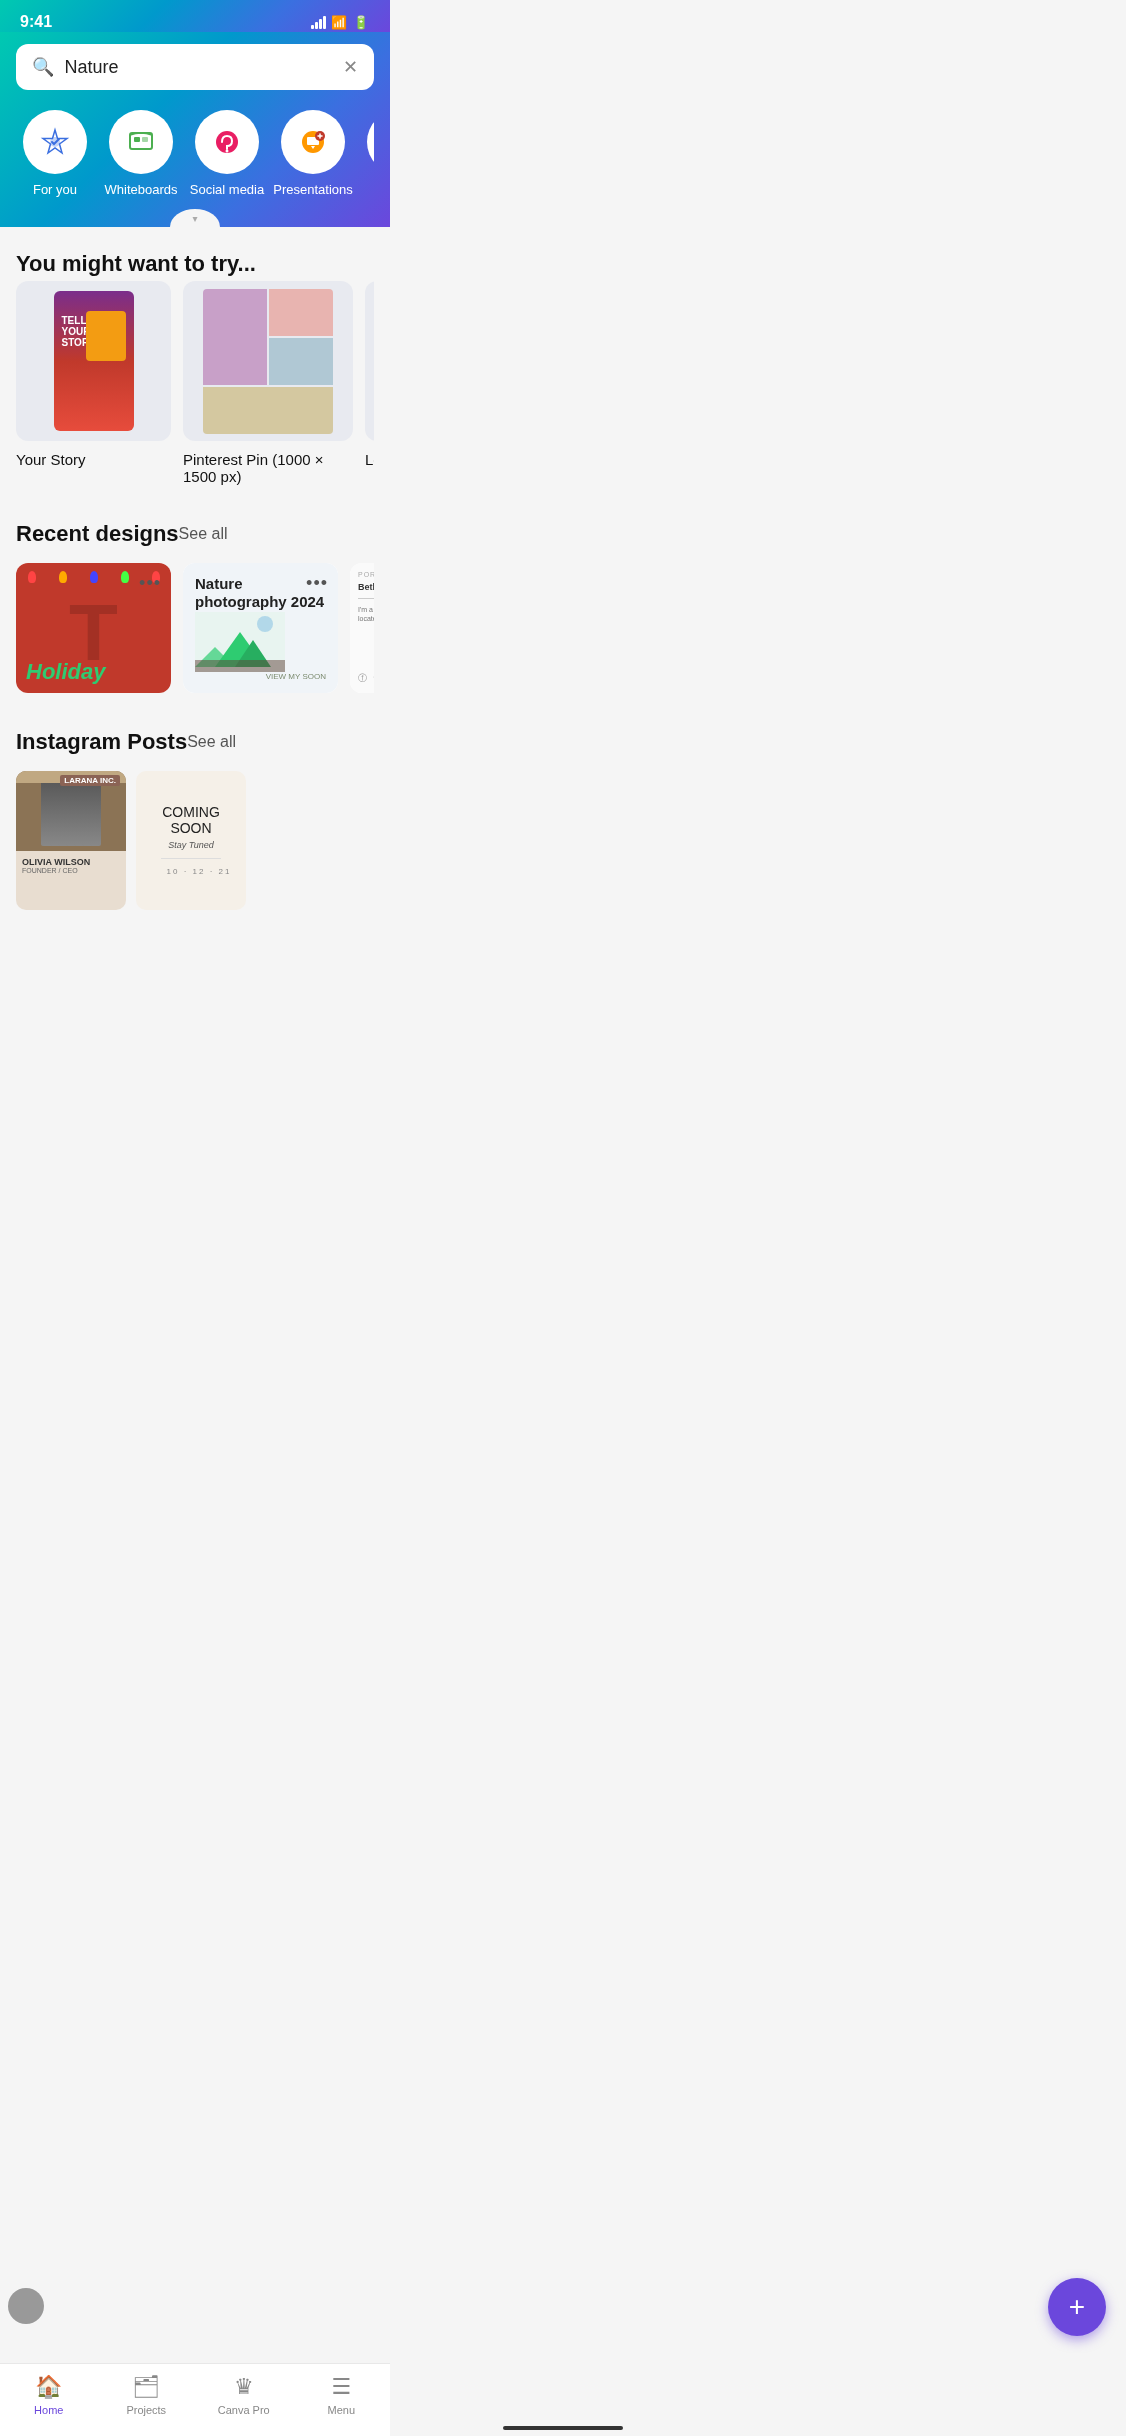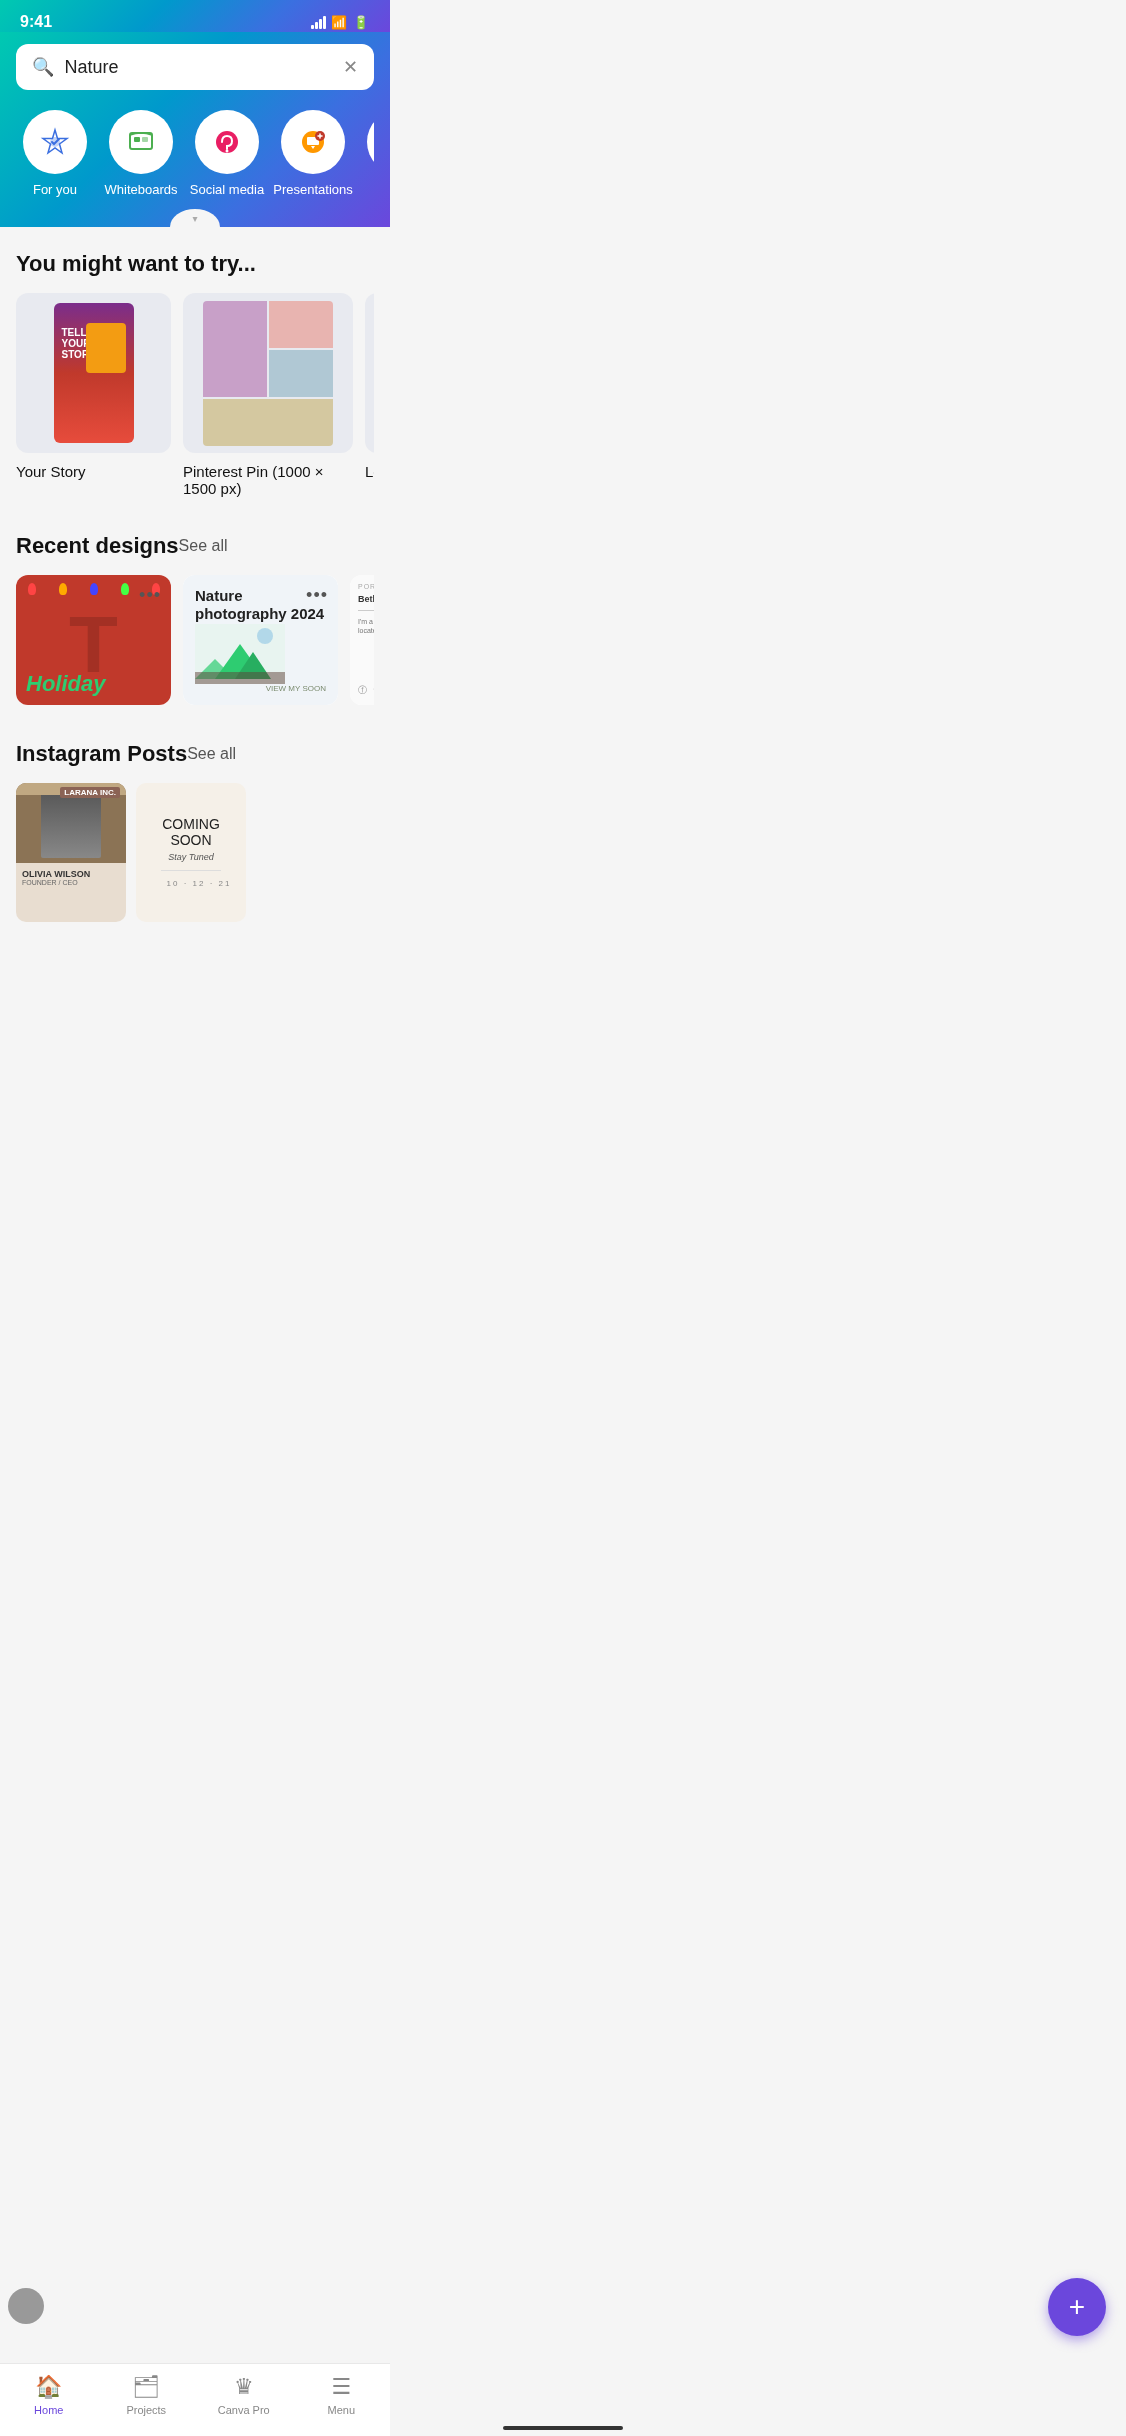--- a/index.html
+++ b/index.html
@@ -106,21 +106,21 @@
     .main-content {
       background: #f5f5f5;
       padding: 24px 16px;
     }
 
     
     .section-title {
       font-size: 22px;
       font-weight: 700;
       color: #111;
-      margin-bottom: 16px;
+      margin-bottom: 4px;
     }
 
     
     .try-cards {
       display: flex;
       gap: 12px;
       overflow-x: auto;
       scrollbar-width: none;
       padding-bottom: 4px;
       margin-bottom: 32px;

